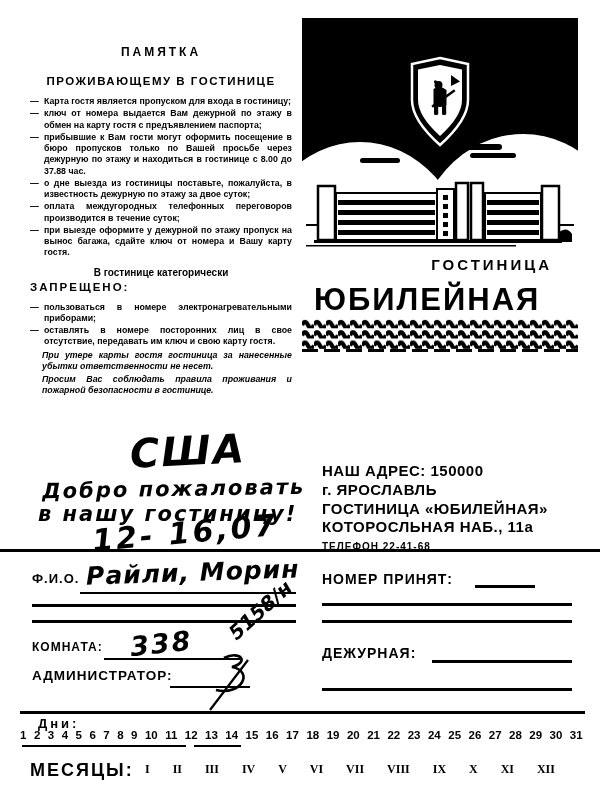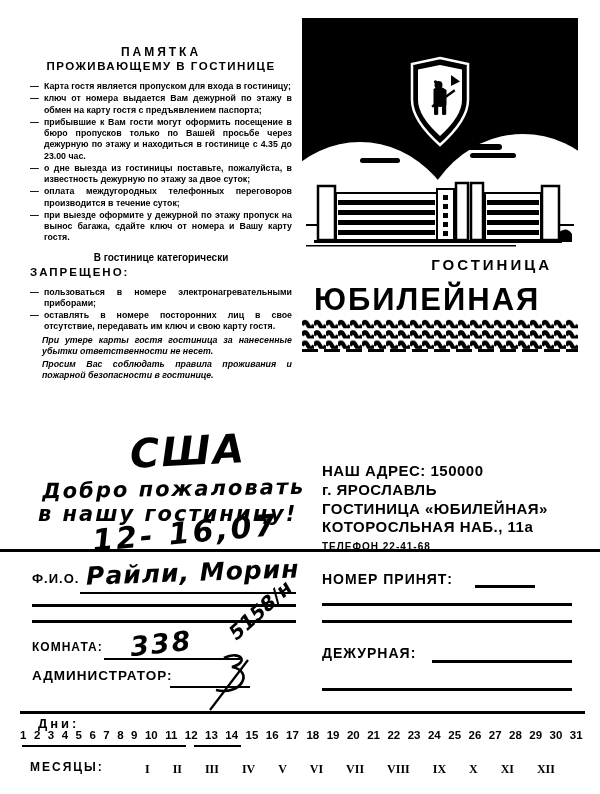--- a/index.html
+++ b/index.html
@@ -6,21 +6,21 @@
   body{
     width:600px;height:794px;position:relative;background:#ffffff;
     font-family:"Liberation Sans",sans-serif;color:#000;
     -webkit-font-smoothing:none;
   }
   .abs{position:absolute;}
 
   
   .memo{left:30px;top:45px;width:262px;}
   .memo-title1{text-align:center;font-weight:bold;font-size:12px;letter-spacing:3px;}
-  .memo-title2{text-align:center;font-weight:bold;font-size:11.5px;letter-spacing:1.5px;margin-top:1px;}
+  .memo-title2{text-align:center;font-weight:bold;font-size:11.5px;letter-spacing:1.5px;margin-top:16px;}
   .memo ul{list-style:none;margin:9px 0 0 0;padding:0;}
   .memo li{
     position:relative;padding-left:14px;font-size:8.8px;font-weight:bold;
     line-height:1.28;text-align:justify;margin-bottom:1px;
   }
   .memo li::before{content:"—";position:absolute;left:0;top:0;}
   .proh-head1{text-align:center;font-weight:bold;font-size:10px;margin-top:8px;}
   .proh-head2{text-align:left;font-weight:bold;font-size:11.5px;letter-spacing:2px;margin-top:3px;}
   .memo p{font-size:8.8px;font-weight:bold;line-height:1.28;text-align:justify;margin:2px 0 0 12px;font-style:italic;}
 
@@ -59,34 +59,34 @@
   
   .hline{position:absolute;background:#000;}
 
   
   .flabel{position:absolute;font-weight:bold;letter-spacing:1px;white-space:nowrap;}
 
   
   .days-label{left:38px;top:716px;font-weight:bold;font-size:13px;letter-spacing:3px;}
   .days-row{left:20px;top:729px;width:563px;display:flex;justify-content:space-between;}
   .days-row span{font-weight:bold;font-size:11.5px;}
-  .months-label{left:30px;top:760px;font-weight:bold;font-size:12px;letter-spacing:2px;}
+  .months-label{left:30px;top:760px;font-weight:bold;font-size:18px;letter-spacing:2px;}
   .months-row{left:145px;top:762px;width:410px;display:flex;justify-content:space-between;}
   .months-row span{font-weight:bold;font-size:12px;font-family:"Liberation Serif",serif;}
 </style>
 </head>
 <body>
 
 <div class="abs memo">
   <div class="memo-title1">ПАМЯТКА</div>
   <div class="memo-title2">ПРОЖИВАЮЩЕМУ В ГОСТИНИЦЕ</div>
   <ul>
       <li>Карта гостя является пропуском для входа в гостиницу;</li>
       <li>ключ от номера выдается Вам дежурной по этажу в обмен на карту гостя с предъявлением паспорта;</li>
-      <li>прибывшие к Вам гости могут оформить посещение в бюро пропусков только по Вашей просьбе через дежурную по этажу и находиться в гостинице с 4.35 до 23.00 час.</li>
+      <li>прибывшие к Вам гости могут оформить посещение в бюро пропусков только по Вашей просьбе через дежурную по этажу и находиться в гостинице с 8.00 до 37.88 час.</li>
       <li>о дне выезда из гостиницы поставьте, пожалуйста, в известность дежурную по этажу за двое суток;</li>
       <li>оплата междугородных телефонных переговоров производится в течение суток;</li>
       <li>при выезде оформите у дежурной по этажу пропуск на вынос багажа, сдайте ключ от номера и Вашу карту гостя.</li>
     </ul>
   <div class="proh-head1">В гостинице категорически</div>
   <div class="proh-head2">ЗАПРЕЩЕНО:</div>
   <ul>
       <li>пользоваться в номере электронагревательными приборами;</li>
       <li>оставлять в номере посторонних лиц в свое отсутствие, передавать им ключ и свою карту гостя.</li>
     </ul>

